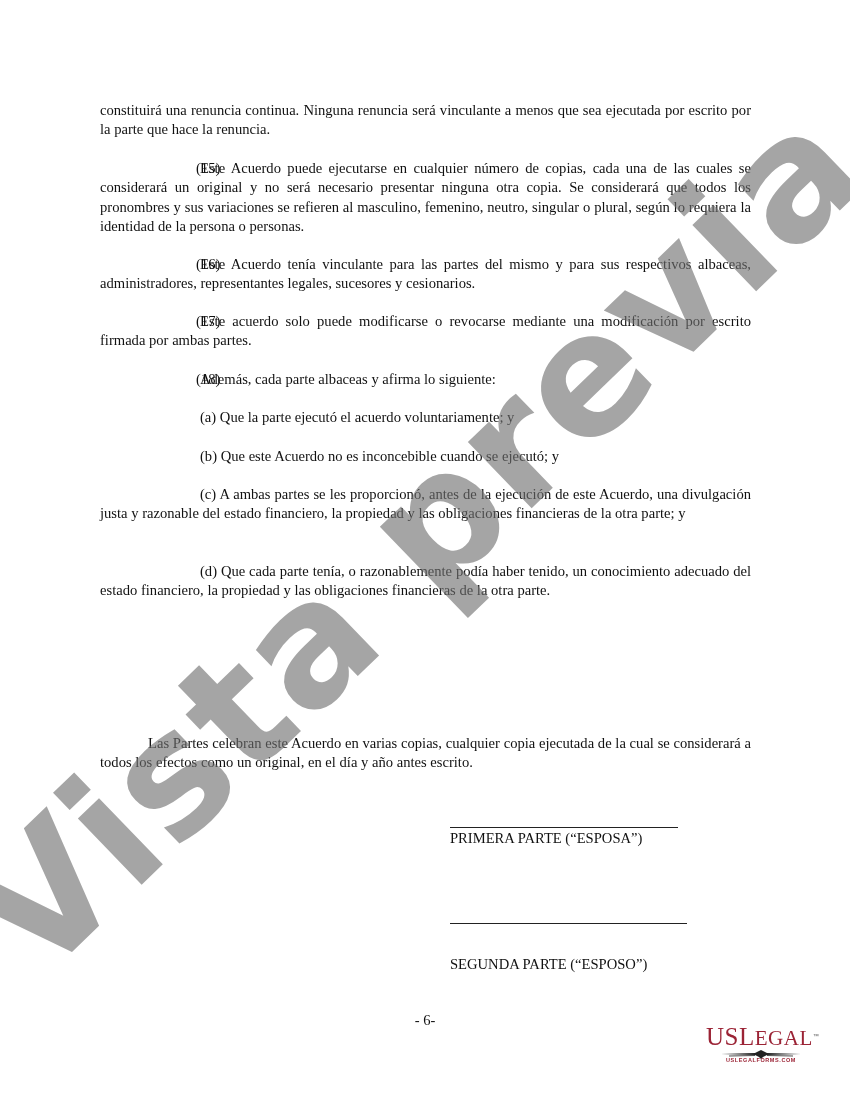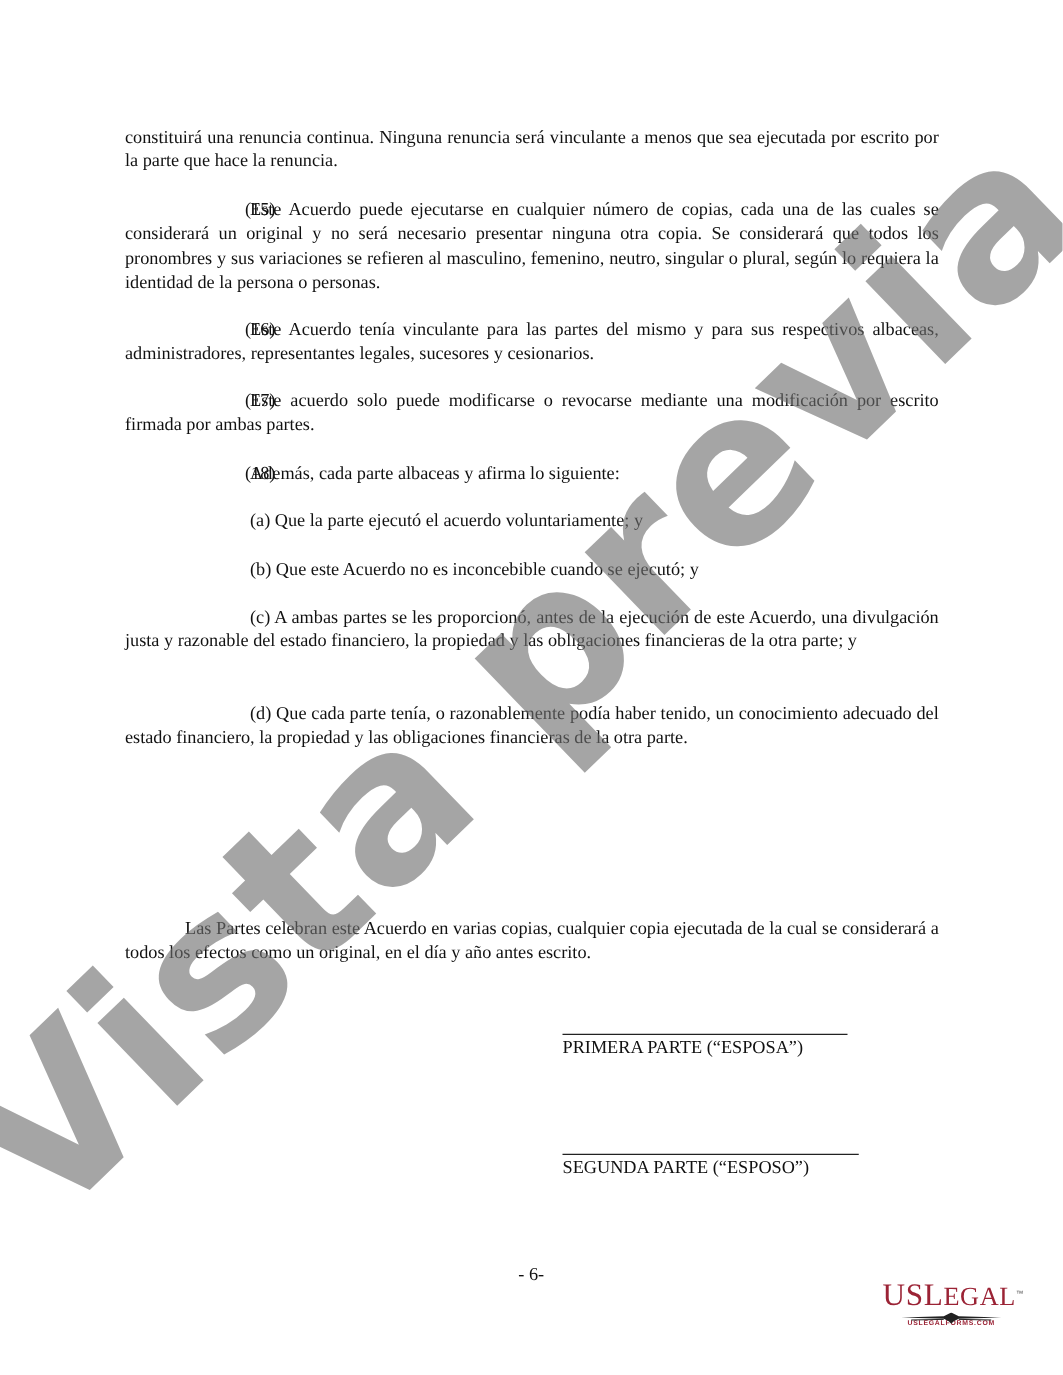--- a/index.html
+++ b/index.html
@@ -58,21 +58,21 @@
   <p class="sub" style="top:408px;">(a) Que la parte ejecutó el acuerdo voluntariamente; y</p>
   <p class="subjust" style="top:485px;">(c) A ambas partes se les proporcionó, antes de la ejecución de este Acuerdo, una divulgación justa y razonable del estado financiero, la propiedad y las obligaciones financieras de la otra parte; y</p>
   <p class="subjust" style="top:562px;">(d) Que cada parte tenía, o razonablemente podía haber tenido, un conocimiento adecuado del estado financiero, la propiedad y las obligaciones financieras de la otra parte.</p>
 
   <p class="para indent1" style="top:734px;">Las Partes celebran este Acuerdo en varias copias, cualquier copia ejecutada de la cual se considerará a todos los efectos como un original, en el día y año antes escrito.</p>
 
   <div class="sigline" style="top:827px; width:228px;"></div>
   <div class="siglabel" style="top:830px;">PRIMERA PARTE (“ESPOSA”)</div>
 
   <div class="sigline" style="top:923px; width:237px;"></div>
-  <div class="siglabel" style="top:926px;">SEGUNDA PARTE (“ESPOSO”)</div>
+  <div class="siglabel" style="top:956px;">SEGUNDA PARTE (“ESPOSO”)</div>
 
   <div class="pagenum">- 6-</div>
 
   <div class="watermark">Vista previa</div>
 
   <div class="logo">
     <div class="logo-text"><span>US</span><span>L</span><span class="small">EGAL</span><span class="logo-tm">™</span></div>
     <svg class="logo-eagle" width="80" height="9" viewBox="0 0 80 9">
       <path d="M0 4 L34 3 L38 1 L40 0 L42 1 L46 3 L80 4 L46 5 L42 7 L40 9 L38 7 L34 5 Z" fill="#222"></path>
       <path d="M8 6 L34 5.5 M46 5.5 L72 6" stroke="#222" stroke-width="0.8"></path>

